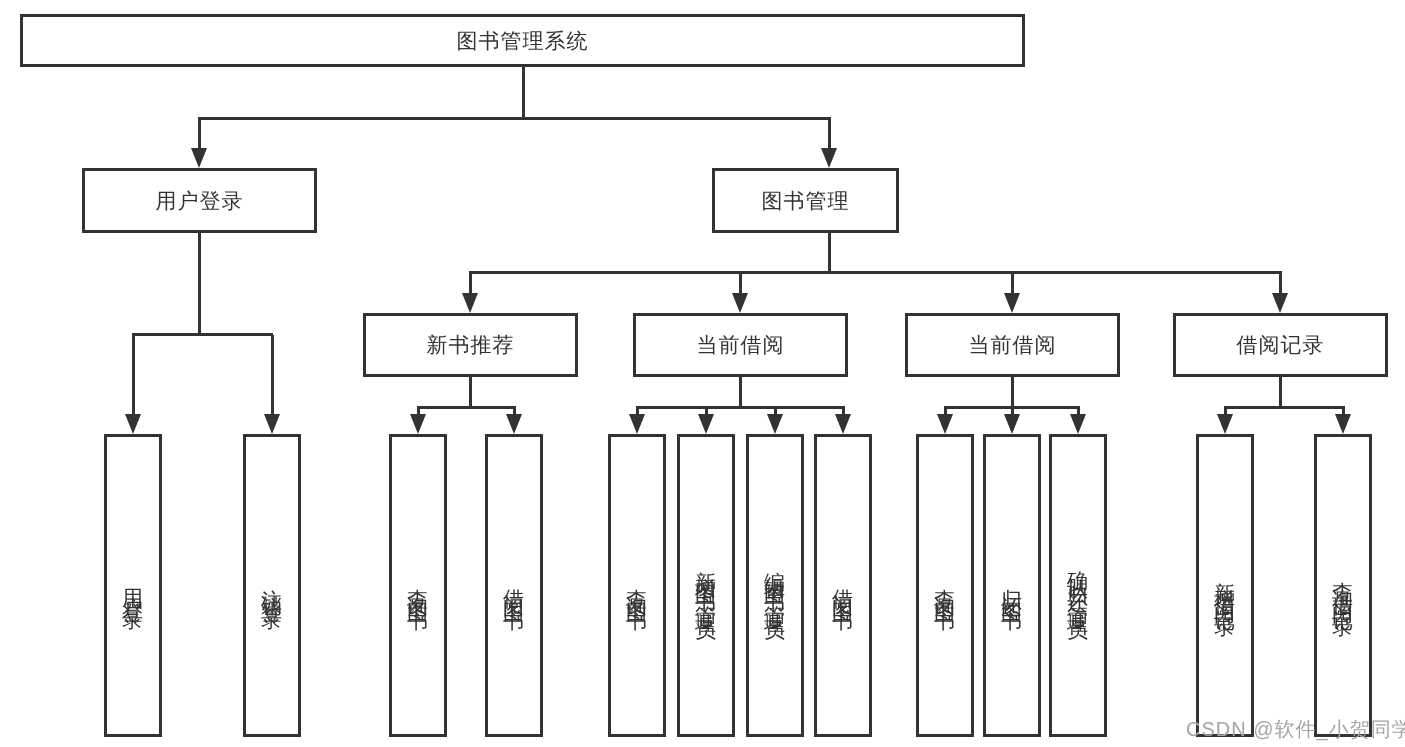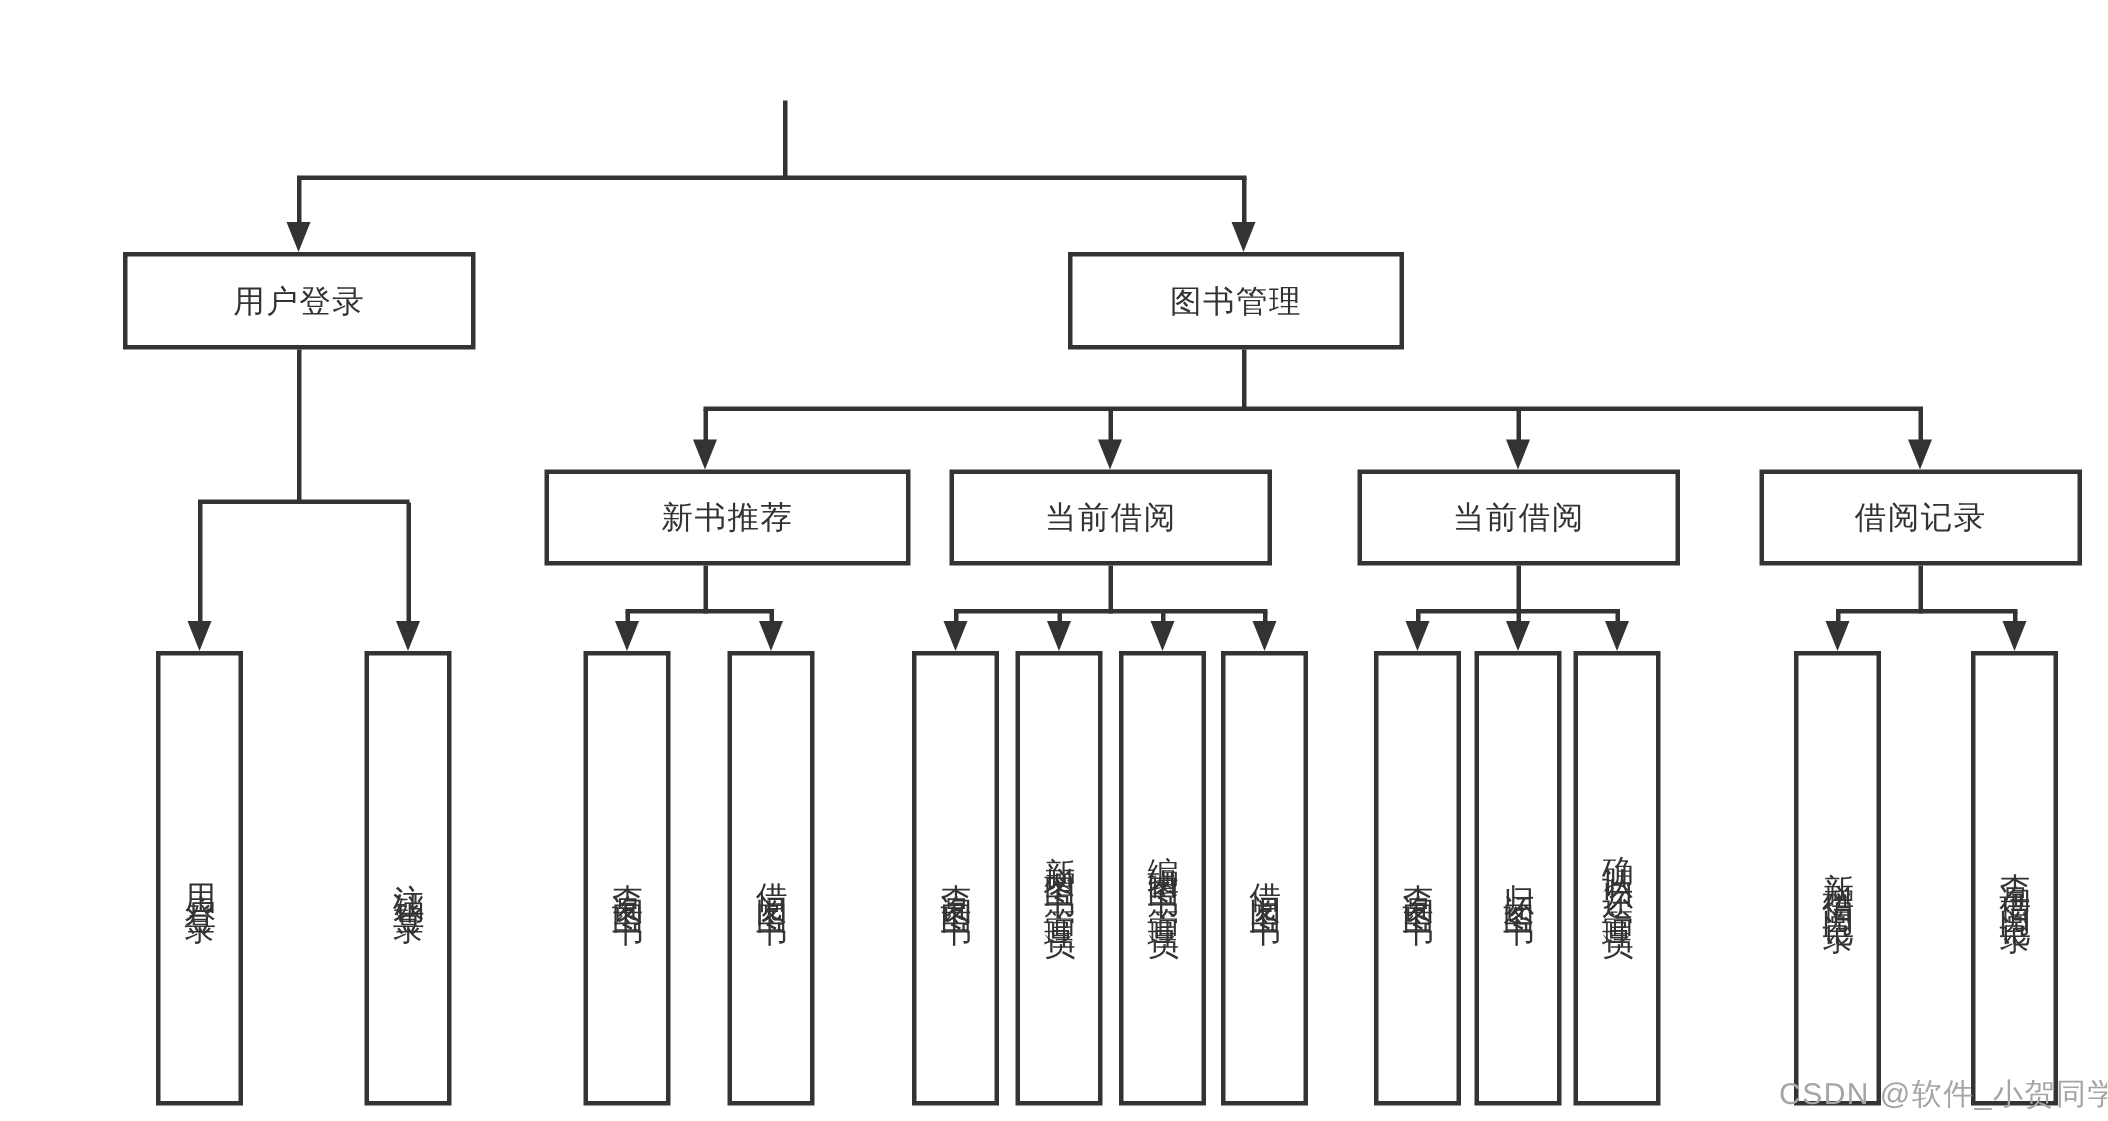--- a/index.html
+++ b/index.html
@@ -65,46 +65,49 @@
     color: #a5a5a5;
     letter-spacing: 1px;
     white-space: nowrap;
   }
 </style>
 </head>
 <body>
 
 <div class="stage" style="--line: #333333; --text: #333333;">
 
+  <div class="box" style="left:20px; top:14px; width:1005px; height:53px;">
+    <span>图书管理系统</span>
+  </div>
 
   <div class="vline" style="left:521.5px; top:67px; height:53px;"></div>
   <div class="hline" style="left:197.5px; top:117px; width:633px;"></div>
   <div class="arrow" style="left:191px; top:118px; height:50px;"></div>
   <div class="arrow" style="left:821px; top:118px; height:50px;"></div>
 
   <div class="box" style="left:82px; top:168px; width:235px; height:65px;">
     <span>用户登录</span>
   </div>
-  <div class="box" style="left:712px; top:168px; width:224px; height:65px;">
+  <div class="box" style="left:712px; top:168px; width:187px; height:65px;">
     <span>图书管理</span>
   </div>
 
   <div class="vline" style="left:197.5px; top:233px; height:103px;"></div>
   <div class="hline" style="left:131.5px; top:333px; width:141px;"></div>
   <div class="arrow" style="left:125px; top:335px; height:99px;"></div>
   <div class="arrow" style="left:264px; top:335px; height:99px;"></div>
 
   <div class="vline" style="left:827.5px; top:233px; height:41px;"></div>
   <div class="hline" style="left:468.5px; top:271px; width:813px;"></div>
   <div class="arrow" style="left:462px; top:273px; height:40px;"></div>
   <div class="arrow" style="left:732px; top:273px; height:40px;"></div>
   <div class="arrow" style="left:1004px; top:273px; height:40px;"></div>
   <div class="arrow" style="left:1272px; top:273px; height:40px;"></div>
 
-  <div class="box" style="left:363px; top:313px; width:244px; height:64px;">
+  <div class="box" style="left:363px; top:313px; width:215px; height:64px;">
     <span>新书推荐</span>
   </div>
   <div class="box" style="left:633px; top:313px; width:215px; height:64px;">
     <span>当前借阅</span>
   </div>
   <div class="box" style="left:1173px; top:313px; width:215px; height:64px;">
     <span>借阅记录</span>
   </div>
   <div class="box" style="left:905px; top:313px; width:215px; height:64px;">
     <span>当前借阅</span>

